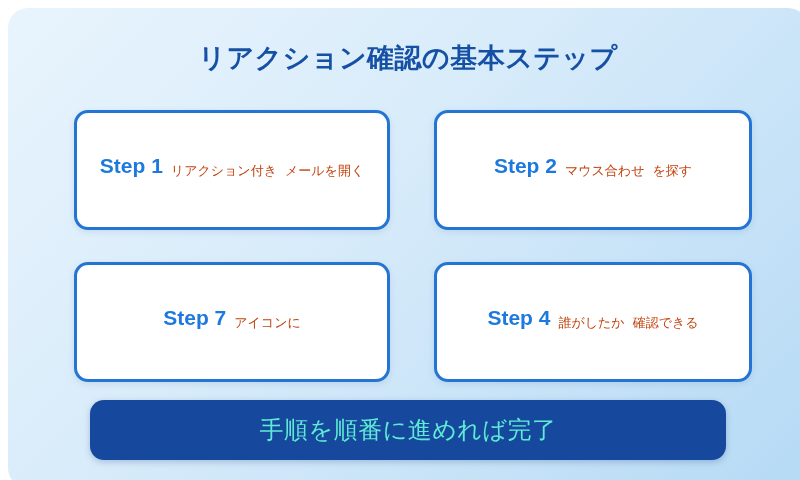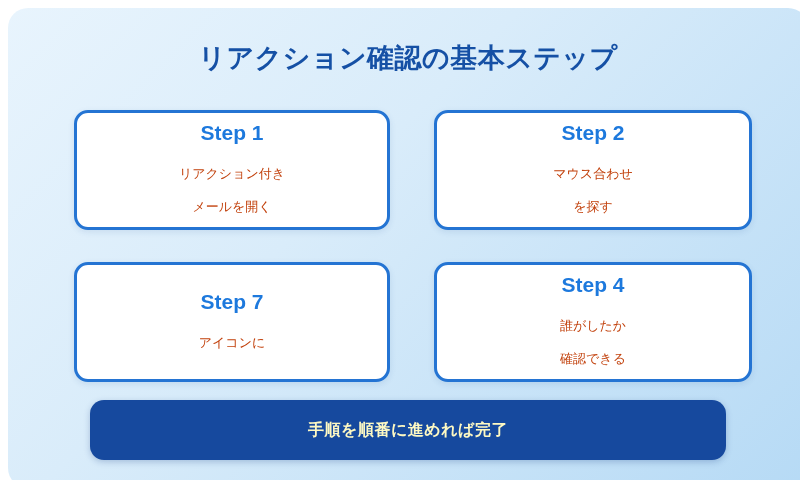--- a/index.html
+++ b/index.html
@@ -33,21 +33,20 @@
     grid-template-rows: 120px 120px;
     column-gap: 44px;
     row-gap: 32px;
   }
   .step-card {
     background: #ffffff;
     border: 3px solid #2474d3;
     border-radius: 14px;
     box-shadow: 0 2px 6px rgba(30, 80, 150, 0.12);
     display: flex;
-    flex-direction: column;
     align-items: center;
     justify-content: center;
     padding: 6px 10px;
     text-align: center;
   }
   .step-label {
     font-size: 21px;
     font-weight: 700;
     color: #1d79dd;
     margin-bottom: 8px;
@@ -63,23 +62,23 @@
     left: 82px; top: 392px;
     width: 636px; height: 60px;
     background: #16499e;
     border-radius: 14px;
     box-shadow: 0 2px 6px rgba(20, 60, 130, 0.25);
     display: flex;
     align-items: center;
     justify-content: center;
   }
   .footer-label {
-    color: #fef9c3;
-    font-size: 16px;
-    font-weight: 700;
+    color: #5eead4;
+    font-size: 24px;
+    font-weight: 400;
     letter-spacing: 0.5px;
   }
 </style>
 </head>
 <body>
 
 <div class="canvas">
 
   <div class="page-title">リアクション確認の基本ステップ</div>
 

